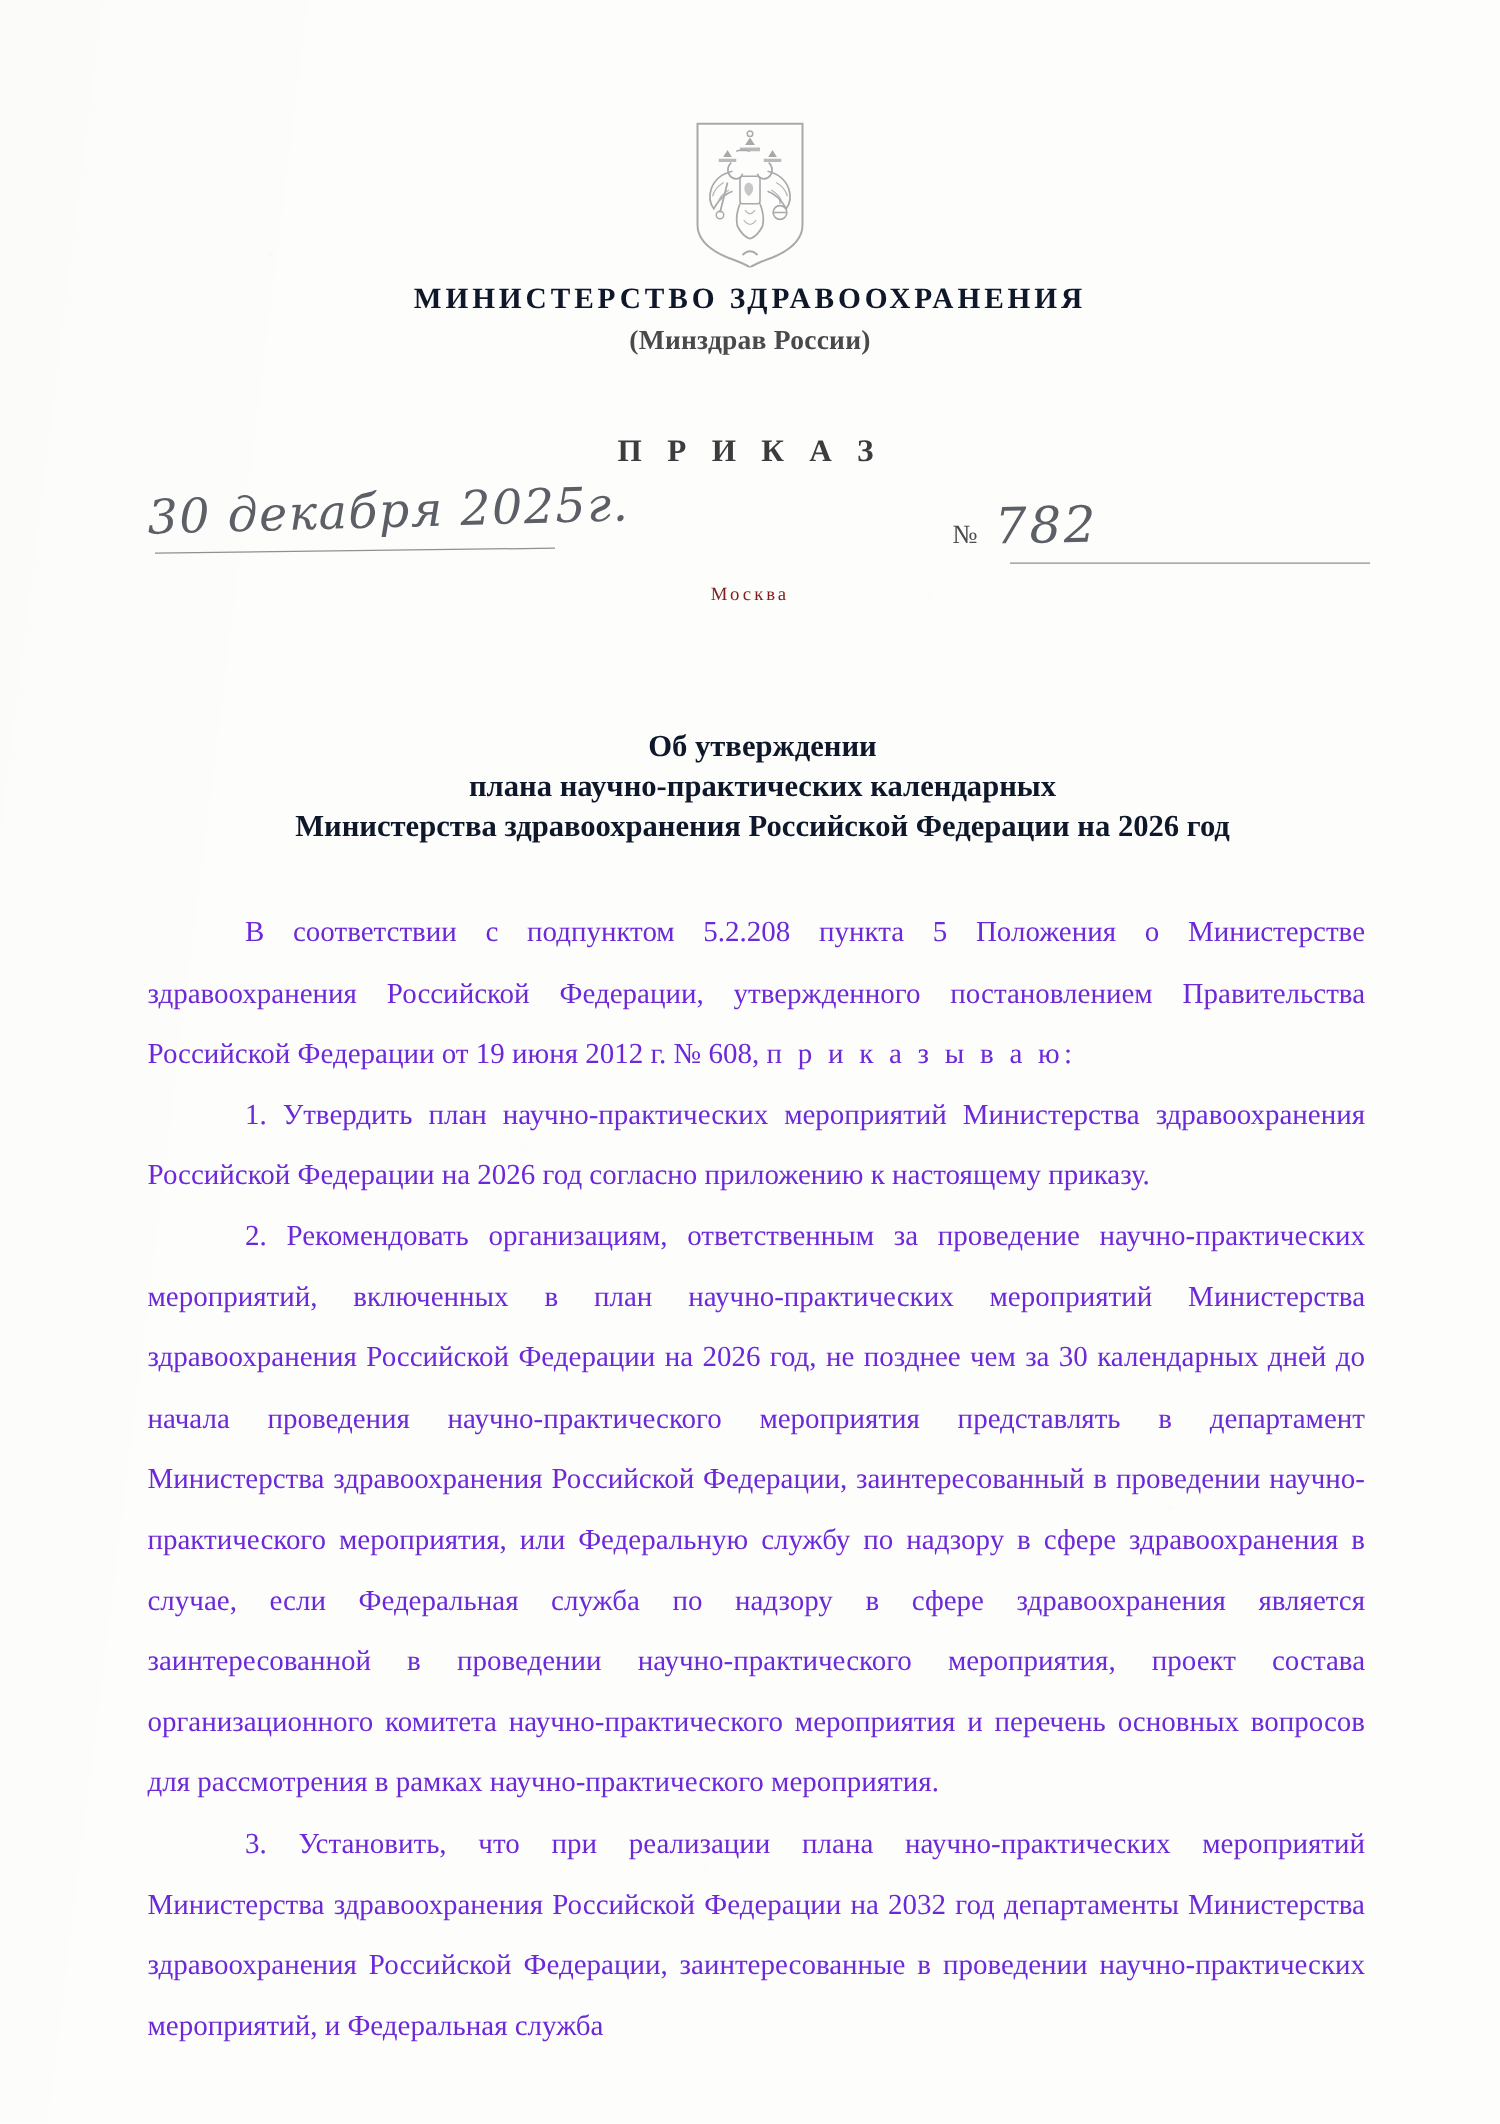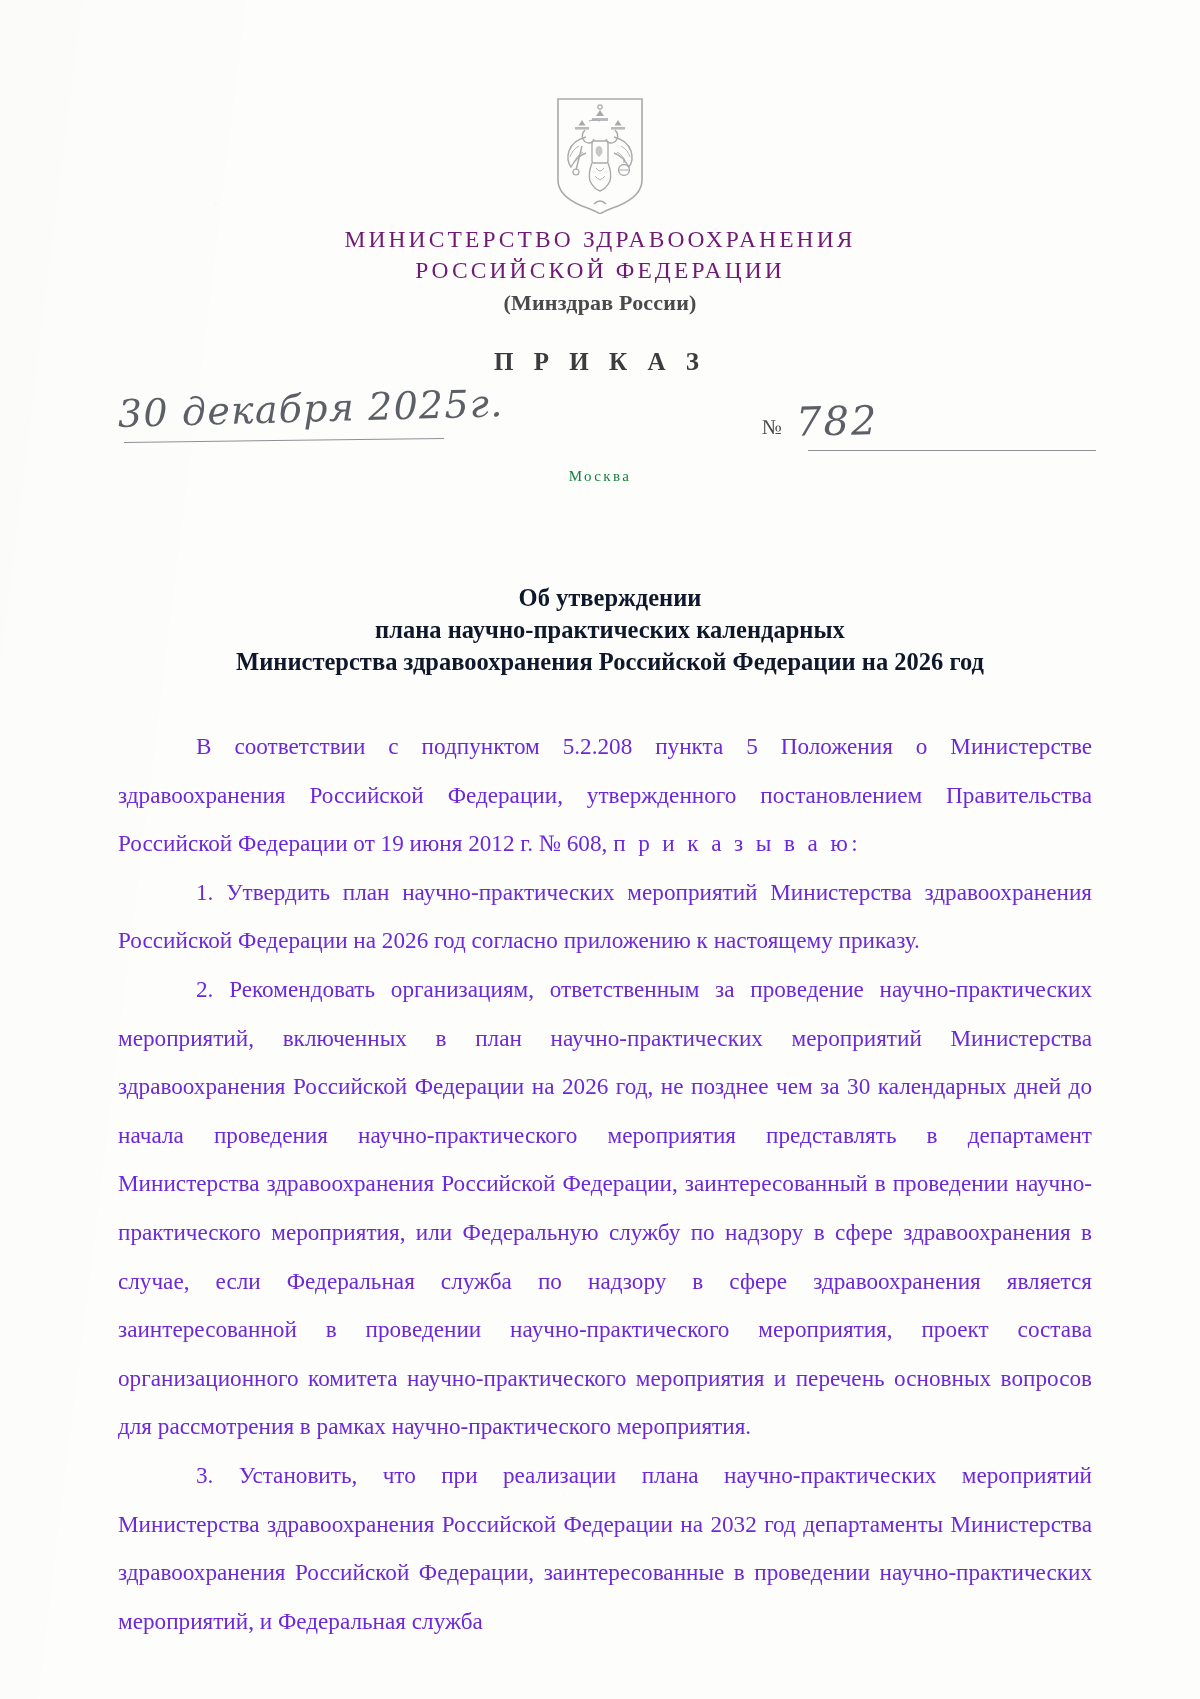--- a/index.html
+++ b/index.html
@@ -52,24 +52,24 @@
   .org-block {
     position: absolute;
     top: 224px;
     left: 0;
     right: 0;
     text-align: center;
   }
 
   .org-line {
     font-size: 23.5px;
-    font-weight: 400;
+    font-weight: 700;
     letter-spacing: 3.1px;
     line-height: 31px;
-    color: #701a75;
+    color: #0f172a;
     white-space: nowrap;
   }
 
   .org-short {
     margin-top: 4px;
     font-size: 22px;
     font-weight: 700;
     letter-spacing: .2px;
     color: #4a4a4d;
   }
@@ -160,21 +160,21 @@
   }
 
   .city {
     position: absolute;
     top: 468px;
     left: 0;
     right: 0;
     text-align: center;
     font-size: 15px;
     letter-spacing: 2.4px;
-    color: #15803d;
+    color: #7f1d1d;
   }
 
   .subject {
     position: absolute;
     top: 582px;
     left: 150px;
     right: 130px;
     text-align: center;
   }
 
@@ -246,21 +246,20 @@
       <circle cx="24" cy="76" r="3" fill="none" stroke="#8a8a8e" stroke-width="1.2"></circle>
       <circle cx="72" cy="74" r="5.5" fill="none" stroke="#8a8a8e" stroke-width="1.3"></circle>
       <path d="M72 67 v-4 M66.5 74 h11" stroke="#8a8a8e" stroke-width="1.1" fill="none"></path>
 
       <path d="M42 108 q6 -6 12 0" fill="none" stroke="#8a8a8e" stroke-width="1.5"></path>
     </svg>
   </div>
 
   <div class="org-block">
     <div class="org-line">МИНИСТЕРСТВО  ЗДРАВООХРАНЕНИЯ</div>
-    <div class="org-line">РОССИЙСКОЙ  ФЕДЕРАЦИИ</div>
     <div class="org-short">(Минздрав России)</div>
   </div>
 
   <div class="doc-kind">П Р И К А З</div>
 
   <div class="meta-row">
     <div class="date-slot">
       <span class="date-hand">30 декабря 2025г.</span>
       <div class="date-rule"></div>
     </div>

